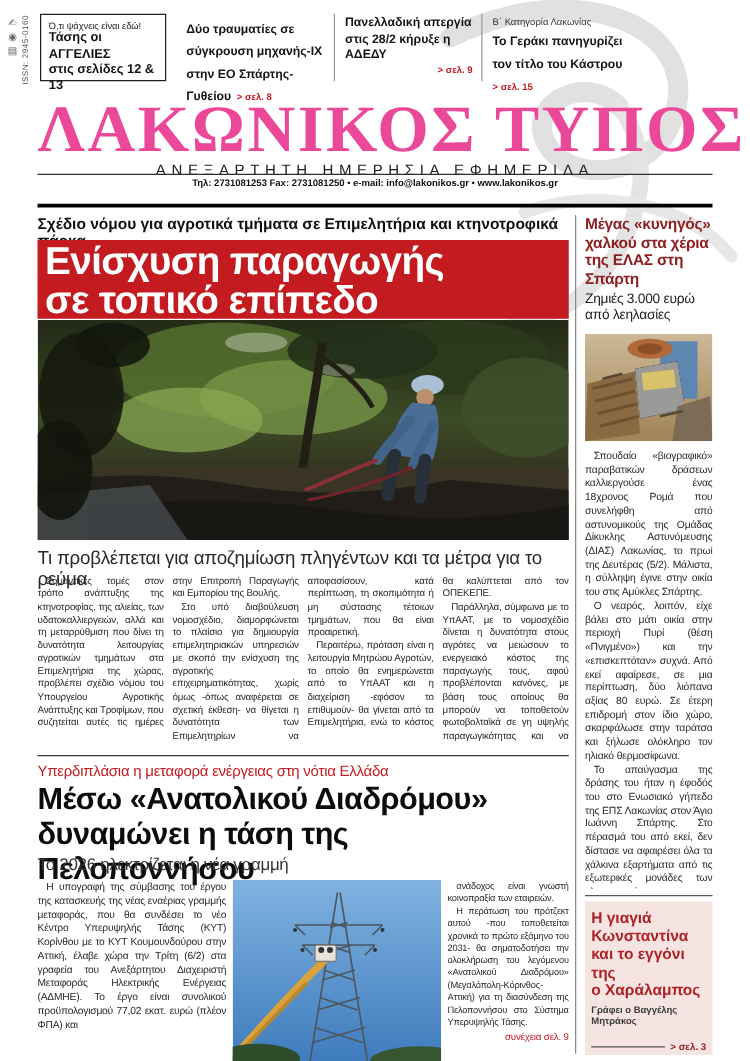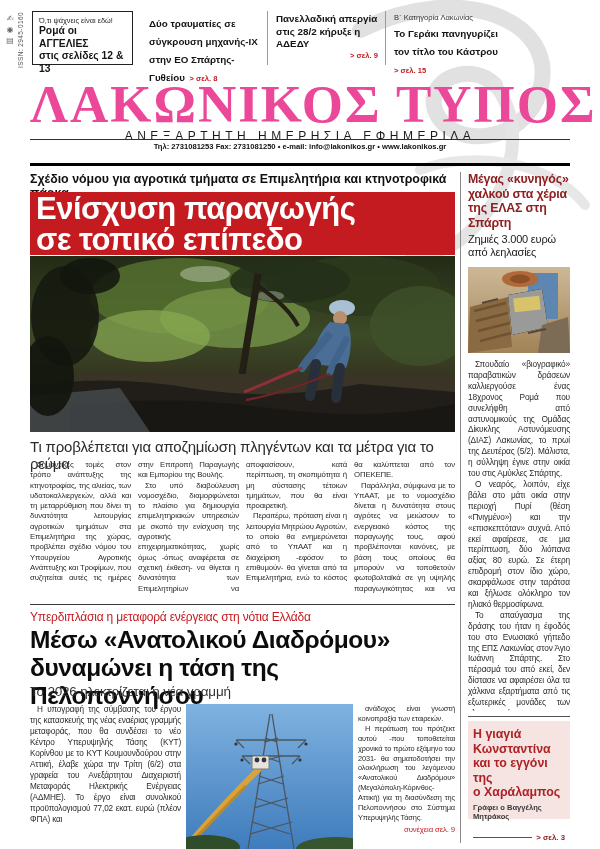--- a/index.html
+++ b/index.html
@@ -67,21 +67,21 @@
   .photo-pylon{width:167px;height:145px;margin:0 5px;overflow:hidden;flex:none;}
   .s2-right{position:relative;width:97px;height:145px;overflow:hidden;font-size:7.4px;line-height:9.9px;
             text-align:justify;color:var(--body);letter-spacing:-.15px;}
   
   .sb-title{font-size:12.4px;line-height:14.5px;font-weight:bold;color:var(--dark-red);letter-spacing:-.2px;}
   .sb-sub{font-size:11px;line-height:13px;color:#222;margin-top:3px;letter-spacing:-.2px;}
   .photo-scrap{width:102px;height:86px;margin-top:8px;overflow:hidden;}
   .sb-body{margin-top:6px;height:352px;overflow:hidden;font-size:8.3px;line-height:10.9px;
            text-align:justify;color:var(--body);letter-spacing:-.15px;}
   .sb-rule{height:1px;background:#555;margin:5px 0 0 0;}
-  .sb-box{margin-top:4px;background:var(--pink);padding:6px 5px 5px 5px;height:98px;}
+  .sb-box{margin-top:4px;background:var(--pink);padding:6px 5px 5px 5px;height:123px;}
   .sb-box .bx-title{font-size:12.4px;line-height:14.5px;font-weight:bold;color:var(--box-red);}
   .sb-box .bx-byline{font-size:7.6px;font-weight:bold;color:#3a3a3a;margin-top:3px;}
   .bx-refline{display:flex;align-items:center;margin-top:12px;}
   .bx-refline .dash{flex:1;height:1px;background:#555;margin-right:4px;}
   .bx-refline .ref{font-size:7.8px;font-weight:bold;color:var(--dark-red);white-space:nowrap;}
 </style>
 </head>
 <body>
 
 <div id="page">
@@ -97,21 +97,21 @@
       <span>✍</span>
       <span>◉</span>
       <span>▤</span>
     </div>
     <div class="issn">ISSN: 2945-0160</div>
   </div>
 
   <div class="briefs">
     <div class="brief brief-box">
       <div class="small">Ό,τι ψάχνεις είναι εδώ!</div>
-      <div class="big">Ρομά οι ΑΓΓΕΛΙΕΣ</div>
+      <div class="big">Τάσης οι ΑΓΓΕΛΙΕΣ</div>
       <div class="big">στις σελίδες 12 &amp; 13</div>
     </div>
     <div class="brief b2">
       <span class="b-title">Δύο τραυματίες σε σύγκρουση μηχανής-ΙΧ στην ΕΟ Σπάρτης-Γυθείου</span>
       <span class="ref">&gt; σελ. 8</span>
     </div>
     <div class="brief b3">
       <div class="b-title">Πανελλαδική απεργία στις 28/2 κήρυξε η ΑΔΕΔΥ</div>
       <span class="ref ref-right">&gt; σελ. 9</span>
     </div>

